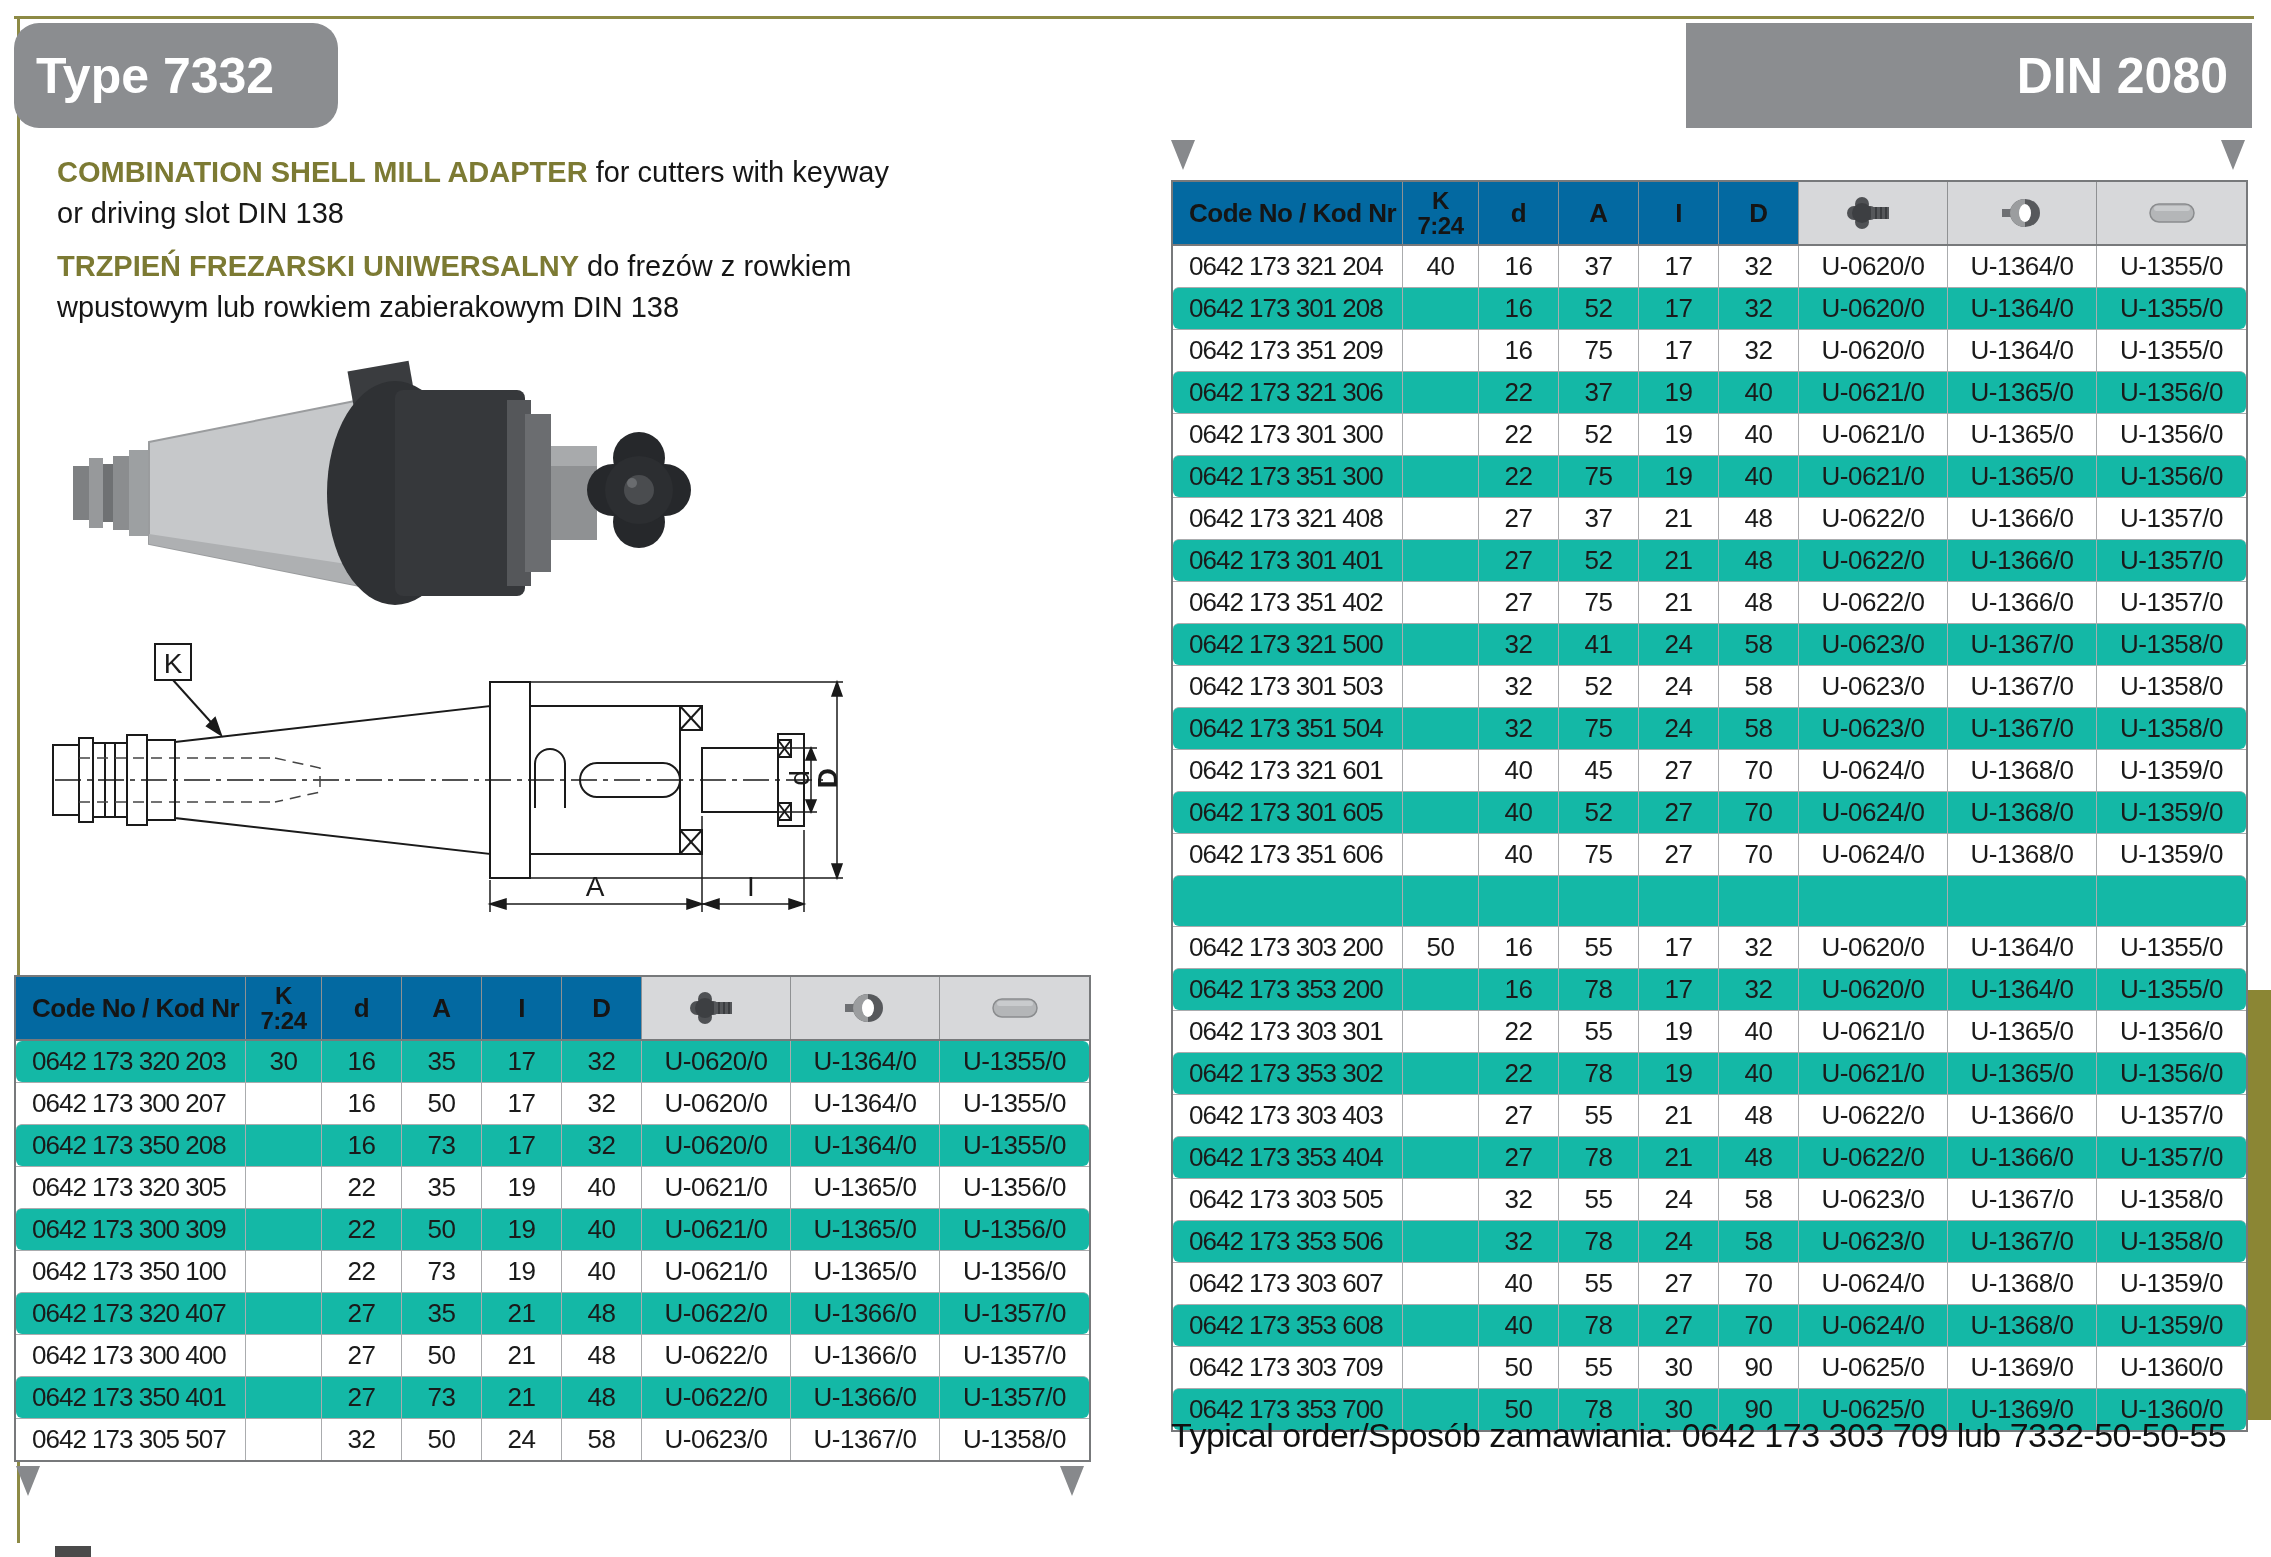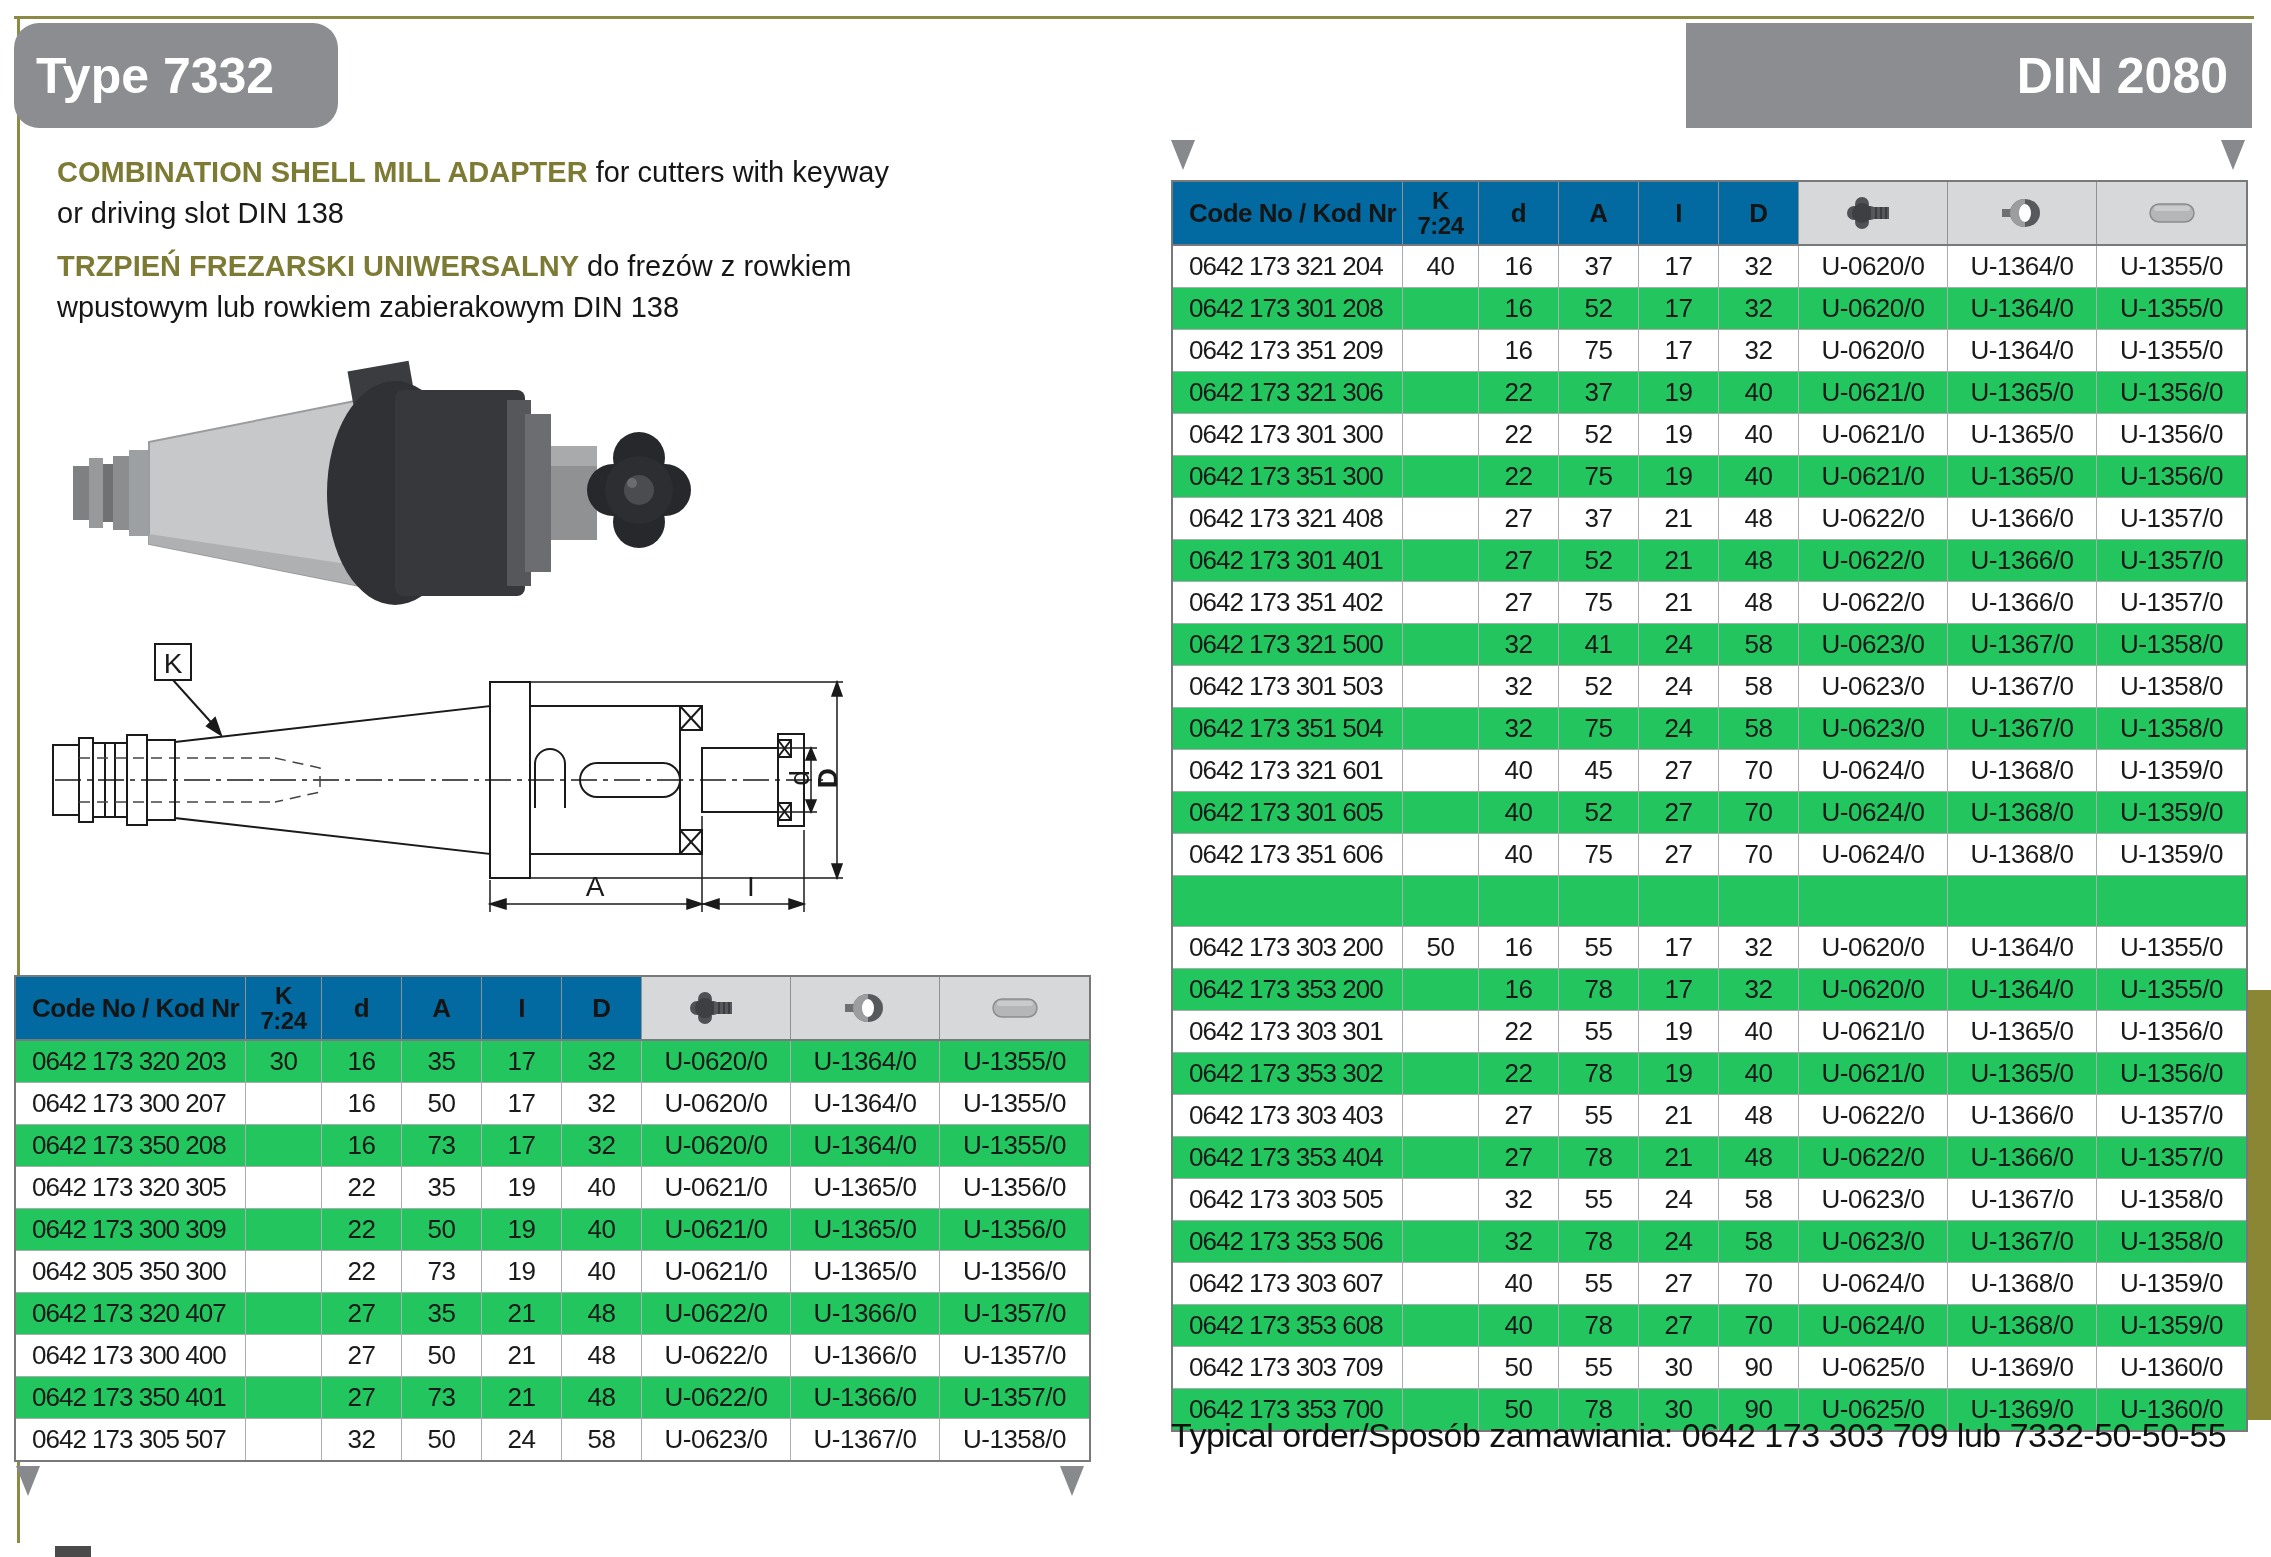--- a/index.html
+++ b/index.html
@@ -28,21 +28,21 @@
   .hcell{border-right:1px solid #8f9193;display:flex;align-items:center;justify-content:center;
          font-weight:bold;font-size:26px;letter-spacing:-0.5px;}
   .hcell.code{justify-content:flex-start;padding-left:16px;}
   .hcell.icon{background:#d7d8da;}
   .hcell:last-child{border-right:none;}
   .k2{display:flex;flex-direction:column;align-items:center;line-height:25px;font-size:24px;}
 
   .trow{display:grid;grid-template-columns:230px 76px 80px 80px 80px 80px 149px 149px 149px;
         height:41px;background:#ffffff;border-top:1px solid #aaacae;}
   .trow:first-child{border-top:none;}
-  .trow.beige{background:#22c55e;}
+  .trow.beige{background:#14b8a6;border-radius:6px;}
   .trow.sep{height:50px;}
   .tcell{border-right:1px solid #aaacae;display:flex;align-items:center;justify-content:center;
          font-size:26px;letter-spacing:-0.5px;color:#1a1a1a;overflow:hidden;}
   .tcell:last-child{border-right:none;}
   .tcell.code{justify-content:flex-start;padding-left:16px;letter-spacing:-1px;}
 
   .typical{font-size:34px;color:#111;letter-spacing:-0.5px;text-align:right;}
   svg{display:block;}
 </style>
 </head>
@@ -274,21 +274,21 @@
           <div class="tcell"></div>
           <div class="tcell">22</div>
           <div class="tcell">50</div>
           <div class="tcell">19</div>
           <div class="tcell">40</div>
           <div class="tcell">U-0621/0</div>
           <div class="tcell">U-1365/0</div>
           <div class="tcell">U-1356/0</div>
         </div>
         <div class="trow">
-          <div class="tcell code">0642 305 350 300</div>
+          <div class="tcell code">0642 173 350 100</div>
           <div class="tcell"></div>
           <div class="tcell">22</div>
           <div class="tcell">73</div>
           <div class="tcell">19</div>
           <div class="tcell">40</div>
           <div class="tcell">U-0621/0</div>
           <div class="tcell">U-1365/0</div>
           <div class="tcell">U-1356/0</div>
         </div>
         <div class="trow beige">

